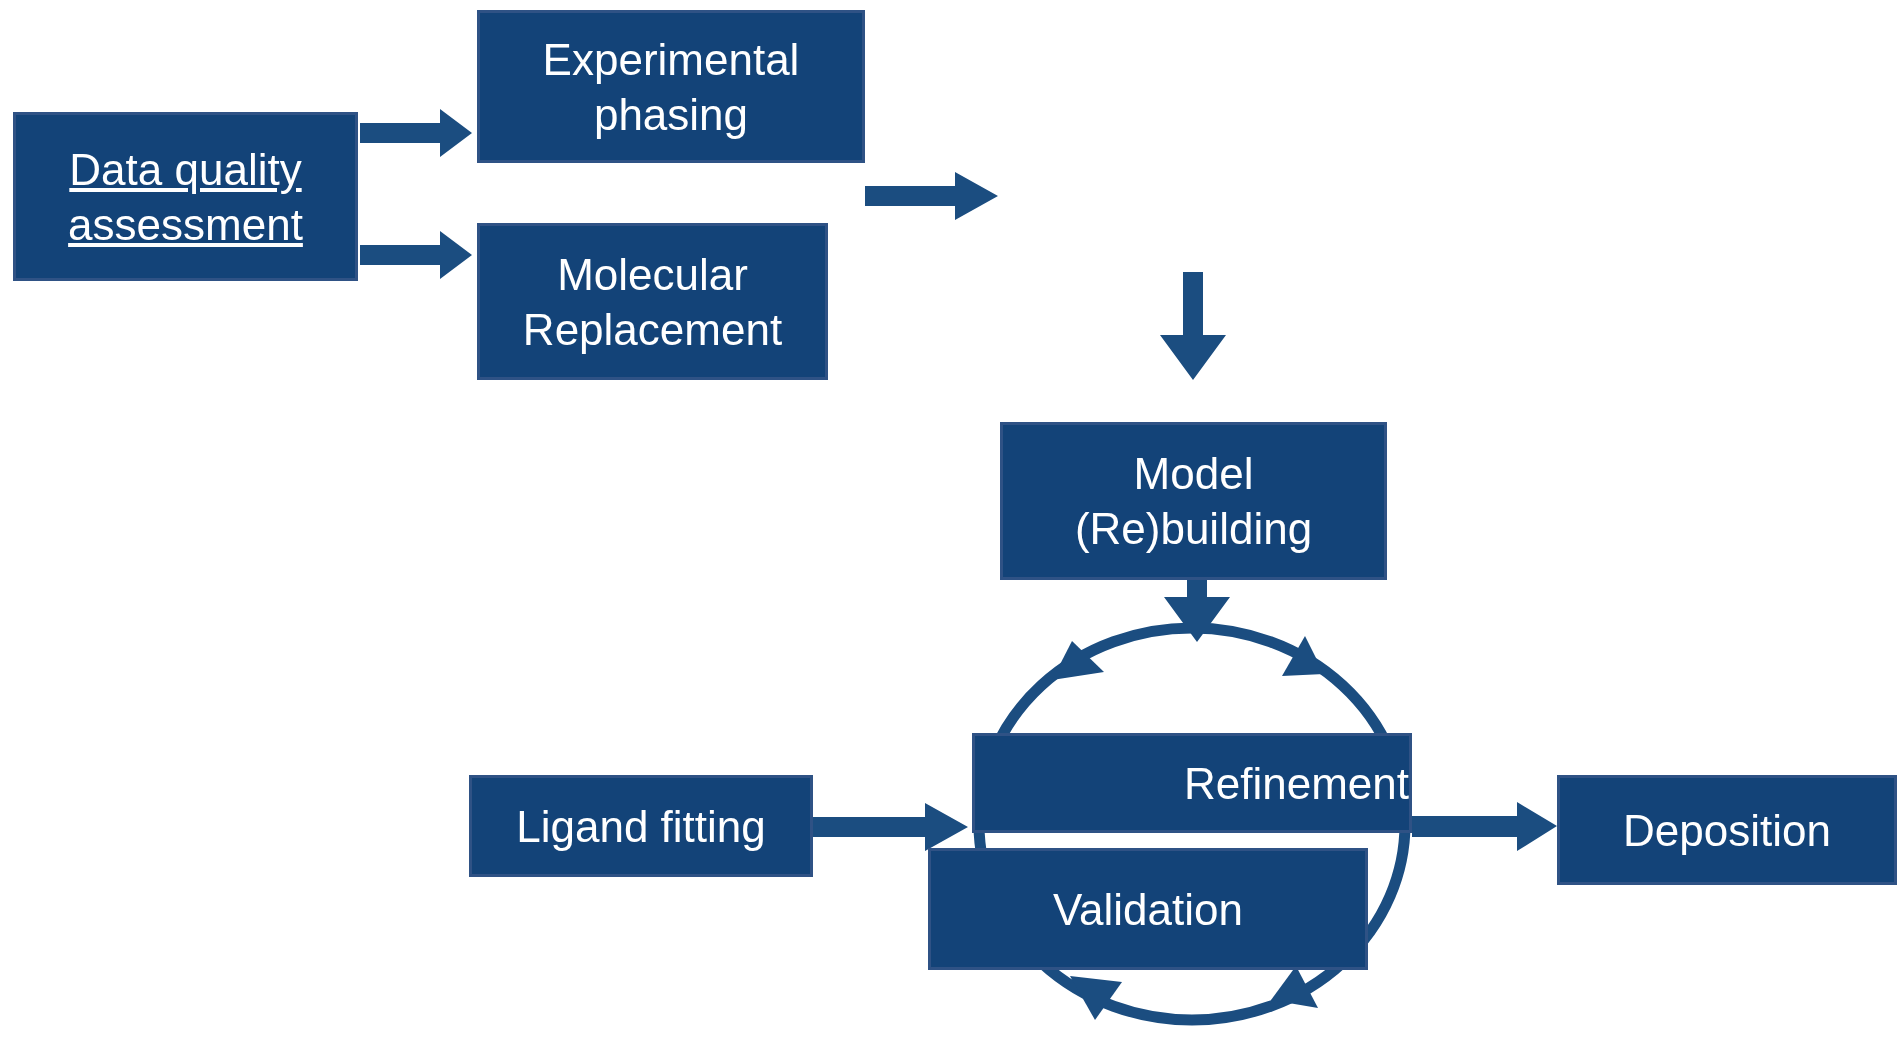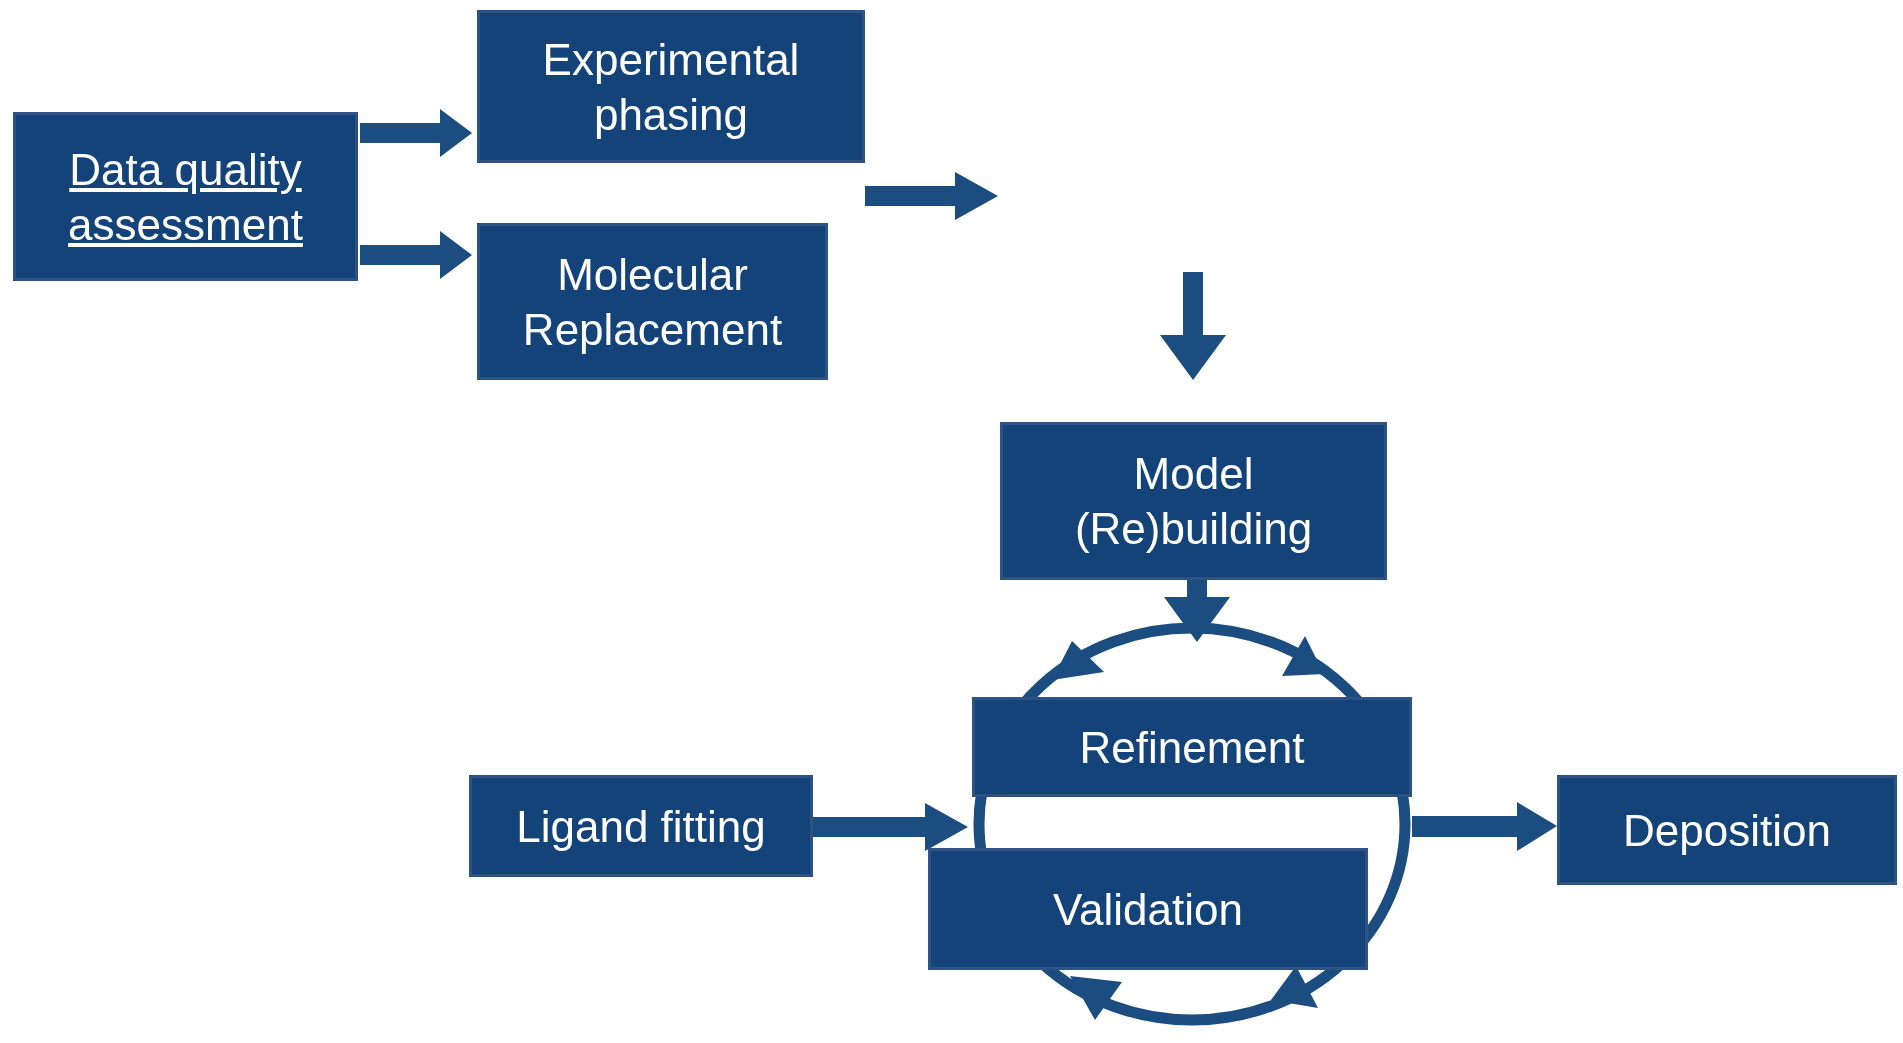--- a/index.html
+++ b/index.html
@@ -25,21 +25,21 @@
     font-size:44px;
     line-height:55px;
   }
   .node span{display:block;white-space:nowrap;}
   
   #n-dq{left:13px;  top:112px; width:345px; height:169px;text-decoration:underline;}
   #n-ep{left:477px; top:10px;  width:388px; height:153px;}
   #n-mr{left:477px; top:223px; width:351px; height:157px;}
   #n-dm{left:1000px;top:114px; width:387px; height:158px;}
   #n-mb{left:1000px;top:382px; width:387px; height:158px;margin-top:40px;}
-  #n-rf{left:972px; top:697px; width:440px; height:100px;}
+  #n-rf{left:972px; top:733px; width:440px; height:100px;align-items:flex-end;}
   #n-vl{left:928px; top:848px; width:440px; height:122px;}
   #n-lf{left:469px; top:775px; width:344px; height:102px;text-align:center;}
   #n-dp{left:1557px;top:775px; width:340px; height:110px;}
 </style>
 </head>
 <body>
 
 <div id="stage">
 
   <svg id="arrow-layer" viewBox="0 0 1903 1043" xmlns="http://www.w3.org/2000/svg">

